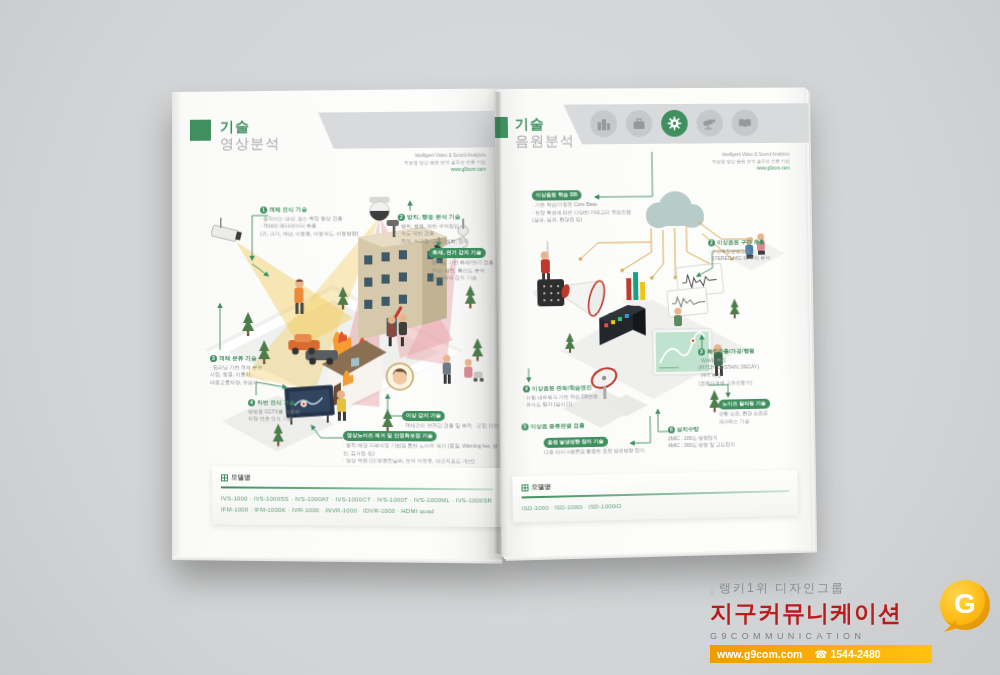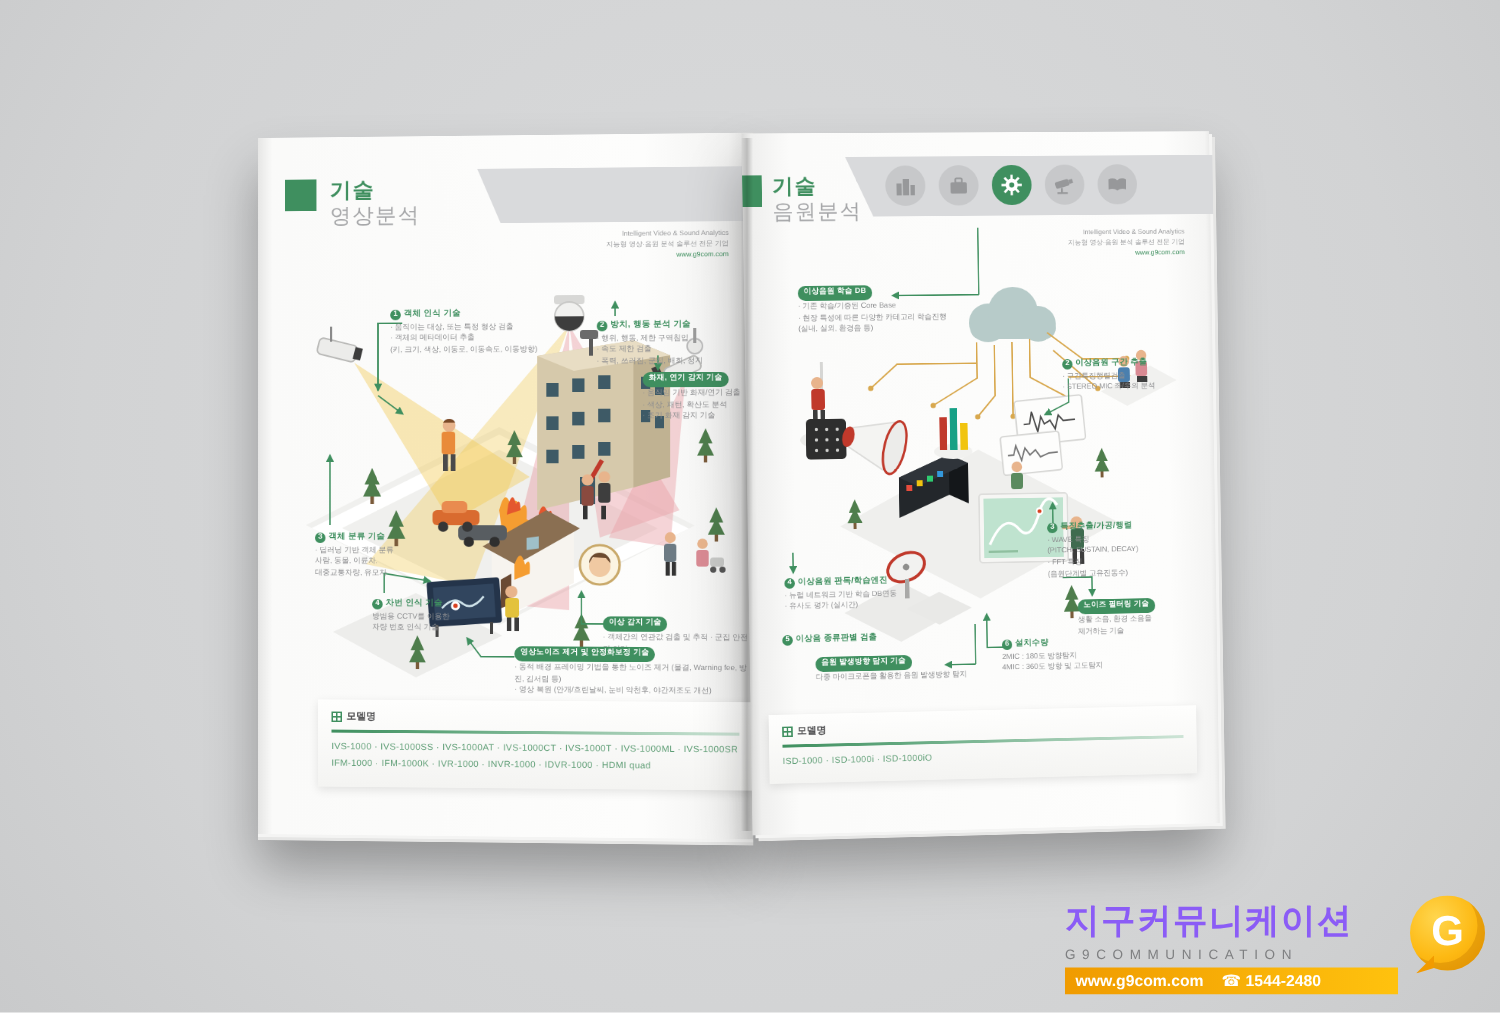--- a/index.html
+++ b/index.html
@@ -65,21 +65,21 @@
   .m-line{height:2px;margin:4px 0 5px;background:linear-gradient(90deg,#3f8f5f 0%,#63a87f 30%,#cde4d6 100%);}
   .m-row{font-size:6px;color:#5f9e76;letter-spacing:.2px;line-height:1.9;white-space:nowrap;}
 
   .art,.overlay{position:absolute;}
   .overlay{z-index:5;}
 
   
   .brand{position:absolute;right:16px;bottom:12px;width:222px;padding-right:52px;z-index:10;}
   .tagline{display:flex;align-items:center;gap:5px;color:#8b8c8e;font-size:12px;letter-spacing:2px;}
   .tagbar{width:4px;height:13px;background:#c2c3c5;display:inline-block;}
-  .brand-name{font-size:23px;font-weight:bold;color:#8b5cf6;letter-spacing:1px;margin-top:1px;white-space:nowrap;}
+  .brand-name{font-size:23px;font-weight:bold;color:#b91c1c;letter-spacing:1px;margin-top:1px;white-space:nowrap;}
   .brand-en{font-size:9px;letter-spacing:4.4px;color:#7e7f81;margin-top:2px;white-space:nowrap;}
   .brand-bar{margin-top:4px;background:linear-gradient(90deg,#f09b00,#ffc20e);color:#fff;
     font-weight:bold;font-size:10.5px;padding:3px 7px;display:flex;gap:12px;align-items:center;white-space:nowrap;}
   .logo{position:absolute;right:-6px;top:0px;width:50px;height:50px;border-radius:50%;
     background:radial-gradient(circle at 35% 30%,#ffd64e 0%,#fdb913 55%,#f29b00 100%);
     box-shadow:inset -5px -5px 0 rgba(196,120,0,.35);
     display:flex;align-items:center;justify-content:center;}
   .logo .g{color:#fff;font-weight:bold;font-size:28px;line-height:1;transform:translateY(-1px);}
   .logo::after{content:"";position:absolute;left:4px;bottom:-2px;width:12px;height:12px;
     background:#f29b00;clip-path:polygon(0 100%,100% 0,100% 70%);}
@@ -617,20 +617,24 @@
         <span>모델명</span>
         </div>
       <div class="m-line"></div>
       <div class="m-row">ISD-1000 · ISD-1000i · ISD-1000iO</div>
     </div>
   </div>
 
   <div class="fold"></div>
 
   <div class="brand">
+    <div class="tagline">
+      <span class="tagbar"></span>
+      <span>랭키1위  디자인그룹</span>
+    </div>
     <div class="brand-name">지구커뮤니케이션</div>
     <div class="brand-en">G9COMMUNICATION</div>
     <div class="brand-bar">
       <span>www.g9com.com</span>
       <span><span>☎</span> <span>1544-2480</span></span>
     </div>
     <div class="logo">
       <span class="g">G</span>
     </div>
   </div>

